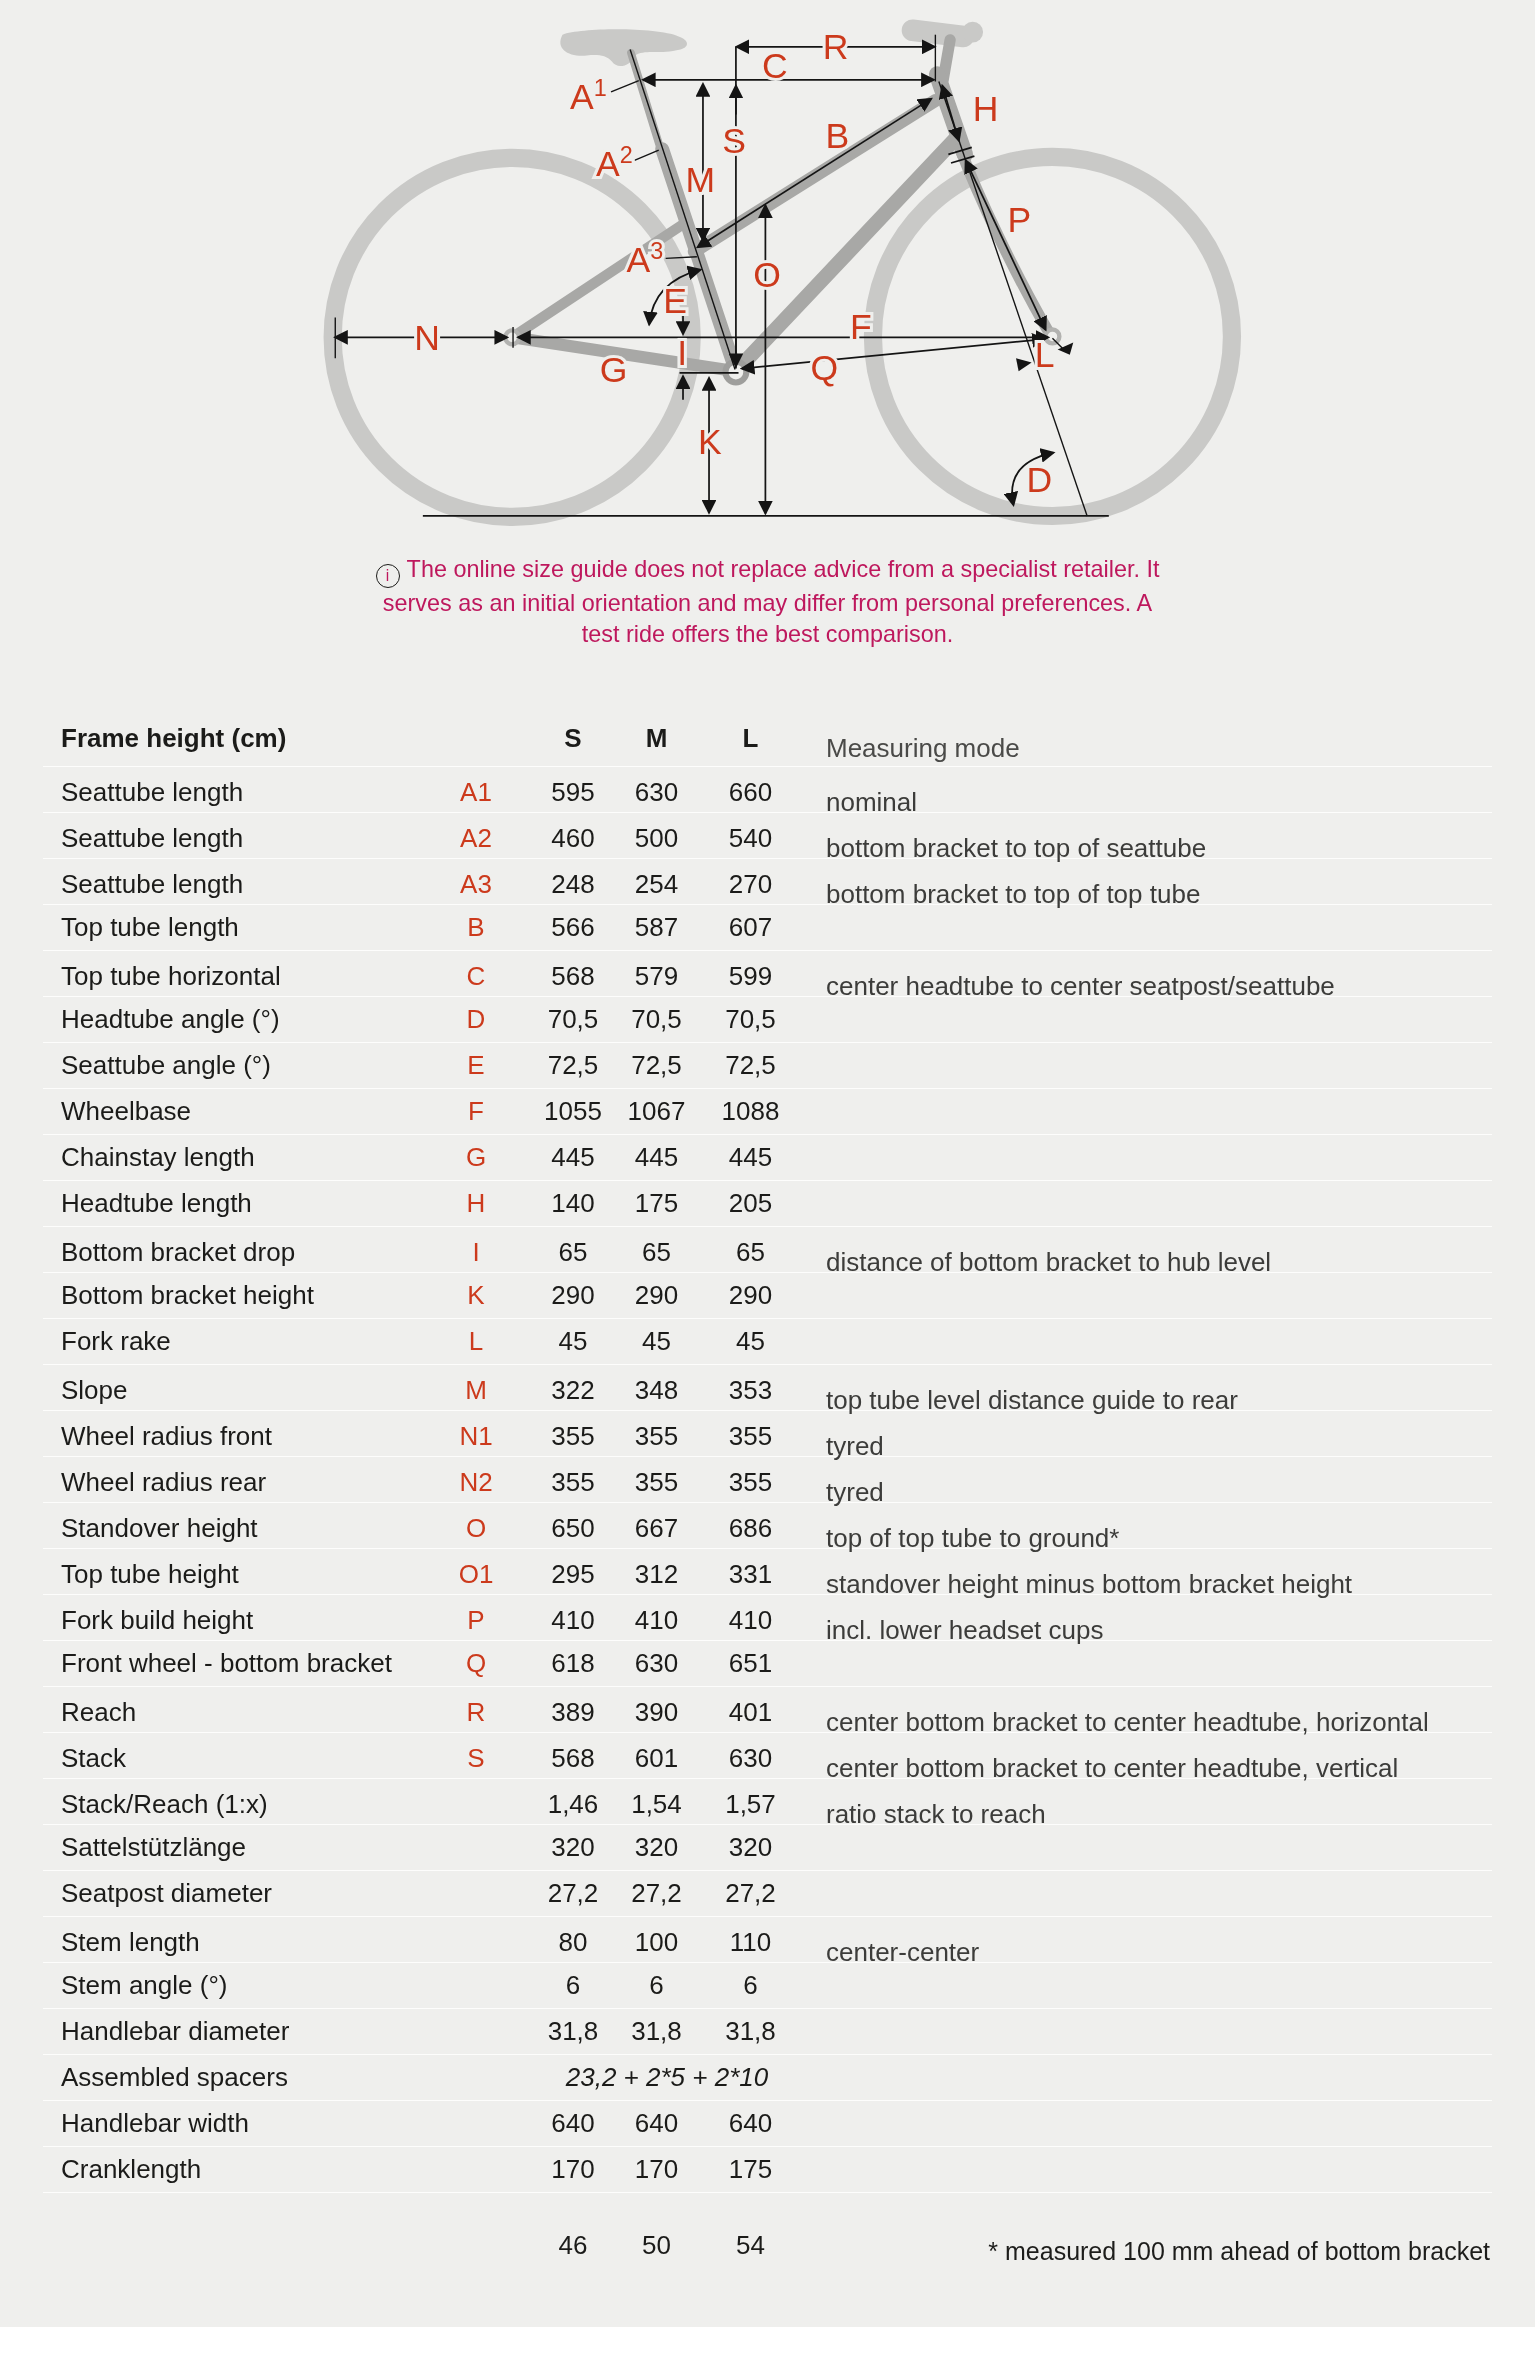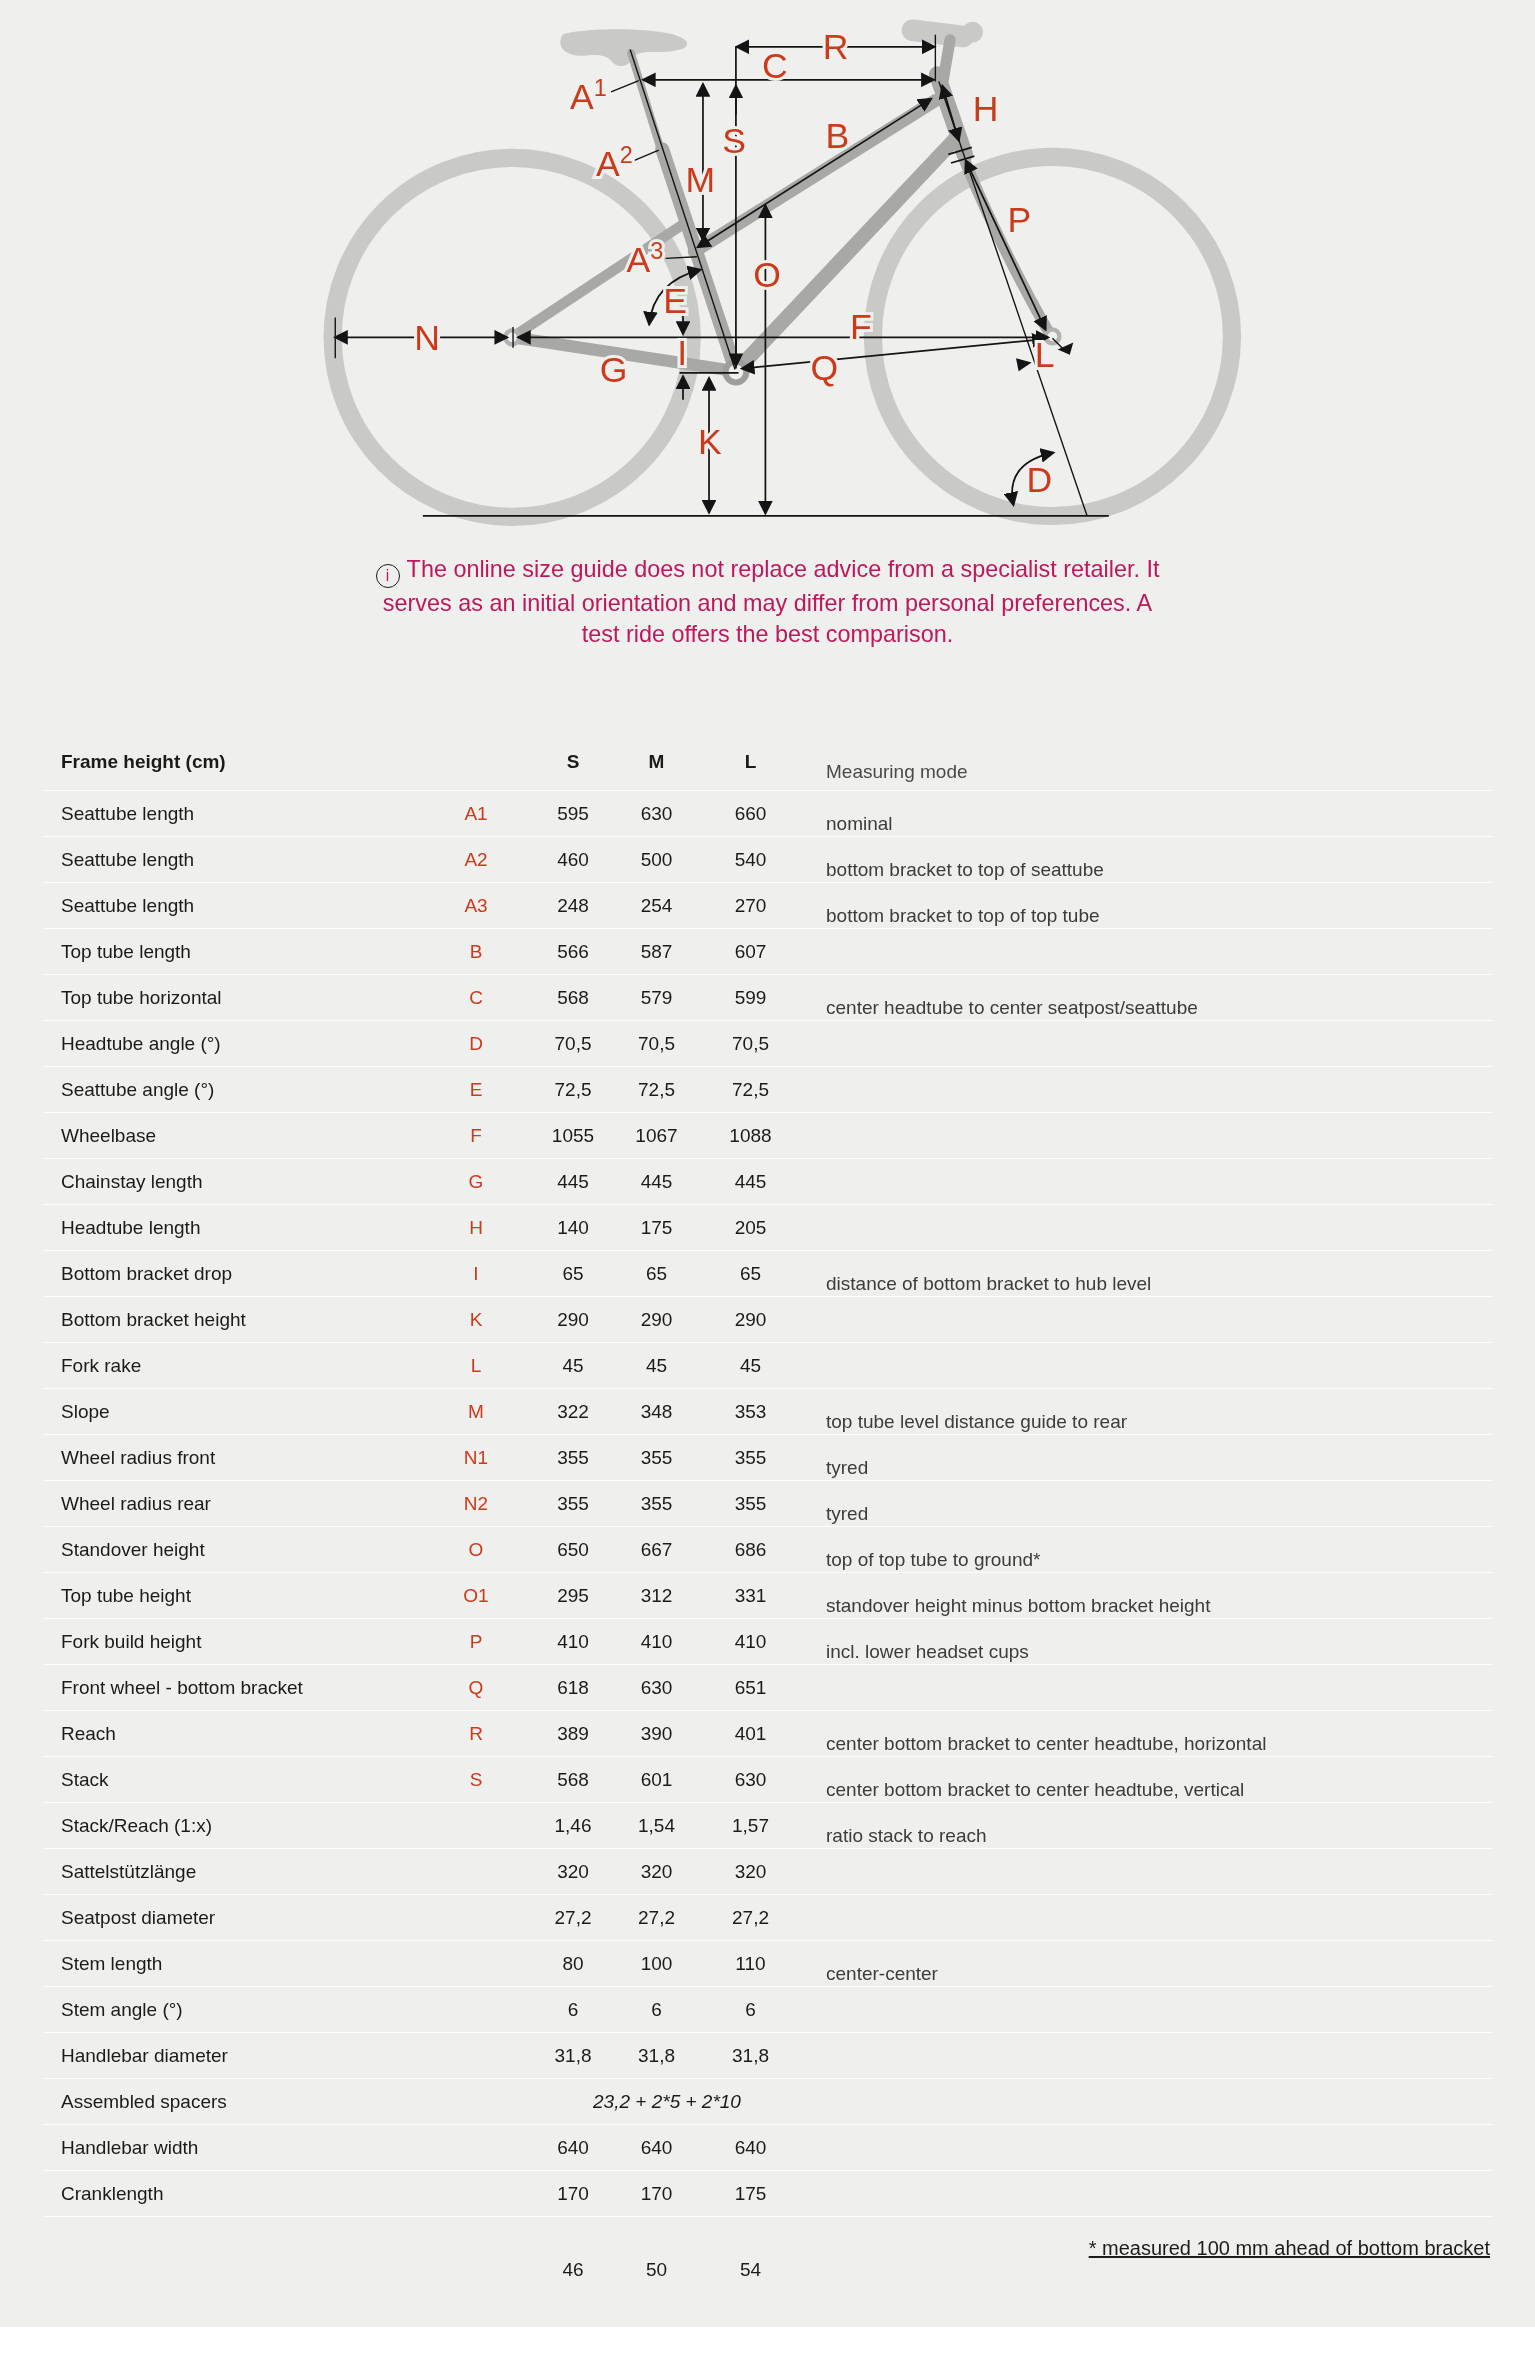--- a/index.html
+++ b/index.html
@@ -20,34 +20,34 @@
   svg .tube{stroke:#a8a8a6;fill:none;stroke-linecap:round;}
   svg .wheel{stroke:#c9c9c7;fill:none;}
 
   
   .notice{position:absolute;left:247px;top:554px;width:1041px;text-align:center;
     font-size:23.4px;line-height:31px;color:#be185d;}
   .info-icon{display:inline-block;width:22px;height:22px;border:1.7px solid #1d1d1b;border-radius:50%;
     font-size:15.6px;line-height:21px;text-align:center;vertical-align:-3.5px;margin-right:7px;}
 
   
-  .geo-table{position:absolute;left:43px;top:734px;width:1449px;font-size:19px;color:#1b1b19;}
+  .geo-table{position:absolute;left:43px;top:710px;width:1449px;font-size:26px;color:#1b1b19;}
   .grid-row{display:grid;grid-template-columns:375px 116px 78px 89px 99px auto;align-items:center;}
   .g-name{padding-left:18px;text-align:left;}
   .g-code{text-align:center;color:#cc3a1c;}
   .g-val{text-align:center;}
   .g-mode{padding-left:26px;text-align:left;color:#3c3c3a;margin-top:20px;}
   .hdr{height:56px;font-weight:bold;}
   .hdr .g-mode{font-weight:normal;color:#4a4a48;}
   .row{height:45px;border-top:1.7px solid #fdfdfc;}
   .row:last-child{border-bottom:1.7px solid #fdfdfc;}
   .g-span{grid-column:3 / span 3;text-align:center;font-style:italic;}
   .summary{height:43px;margin-top:31px;font-weight:normal;}
   .footnote{position:absolute;left:43px;top:2237px;width:1447px;text-align:right;
-    font-size:20px;color:#1d1d1b;text-decoration:underline;}
+    font-size:25px;color:#1d1d1b;}
 </style>
 </head>
 <body>
 
 <div class="canvas">
 
   <div class="diagram-wrap">
     <svg width="1536" height="542" viewBox="0 0 1770 625">
       <defs>
         <marker id="ah" viewBox="0 0 10 10" refX="8.5" refY="5" markerWidth="8.5" markerHeight="8.5" orient="auto-start-reverse">

